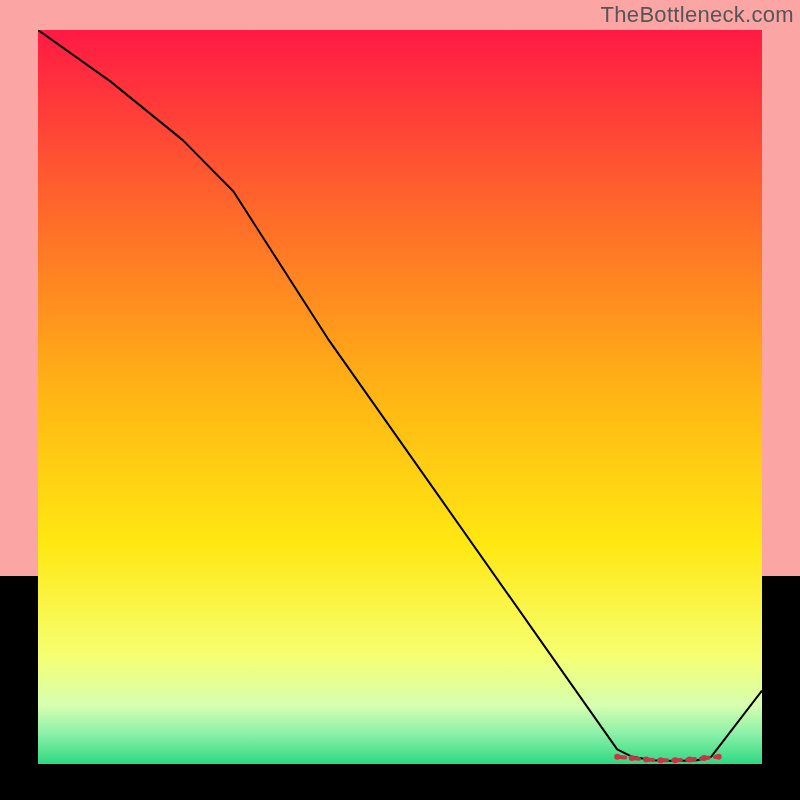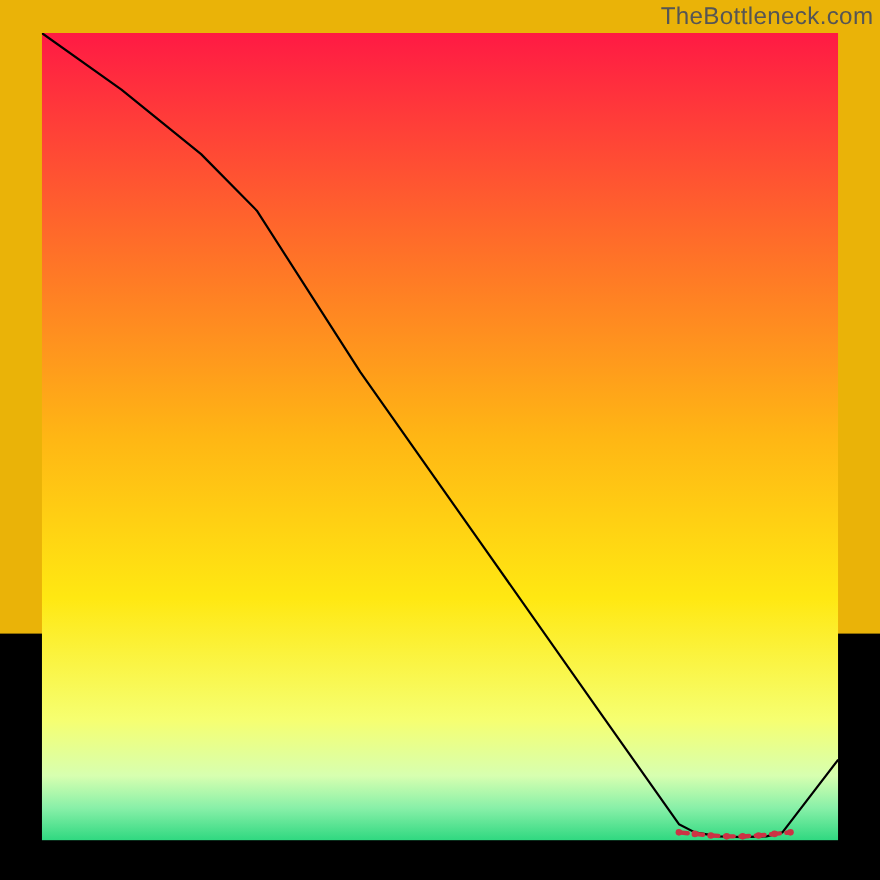--- a/index.html
+++ b/index.html
@@ -8,21 +8,21 @@
     width: 800px;
     height: 800px;
     background: #000;
     overflow: hidden;
     font-family: Arial, Helvetica, sans-serif;
   }
   .frame {
     position: relative;
     width: 800px;
     height: 576px;
-    background: #eab308;
+    background: #fca5a5;
   }
   .watermark {
     position: absolute;
     top: 2px;
     right: 6px;
     color: #555;
     font-size: 22px;
     font-weight: 500;
     letter-spacing: 0.3px;
     z-index: 5;

